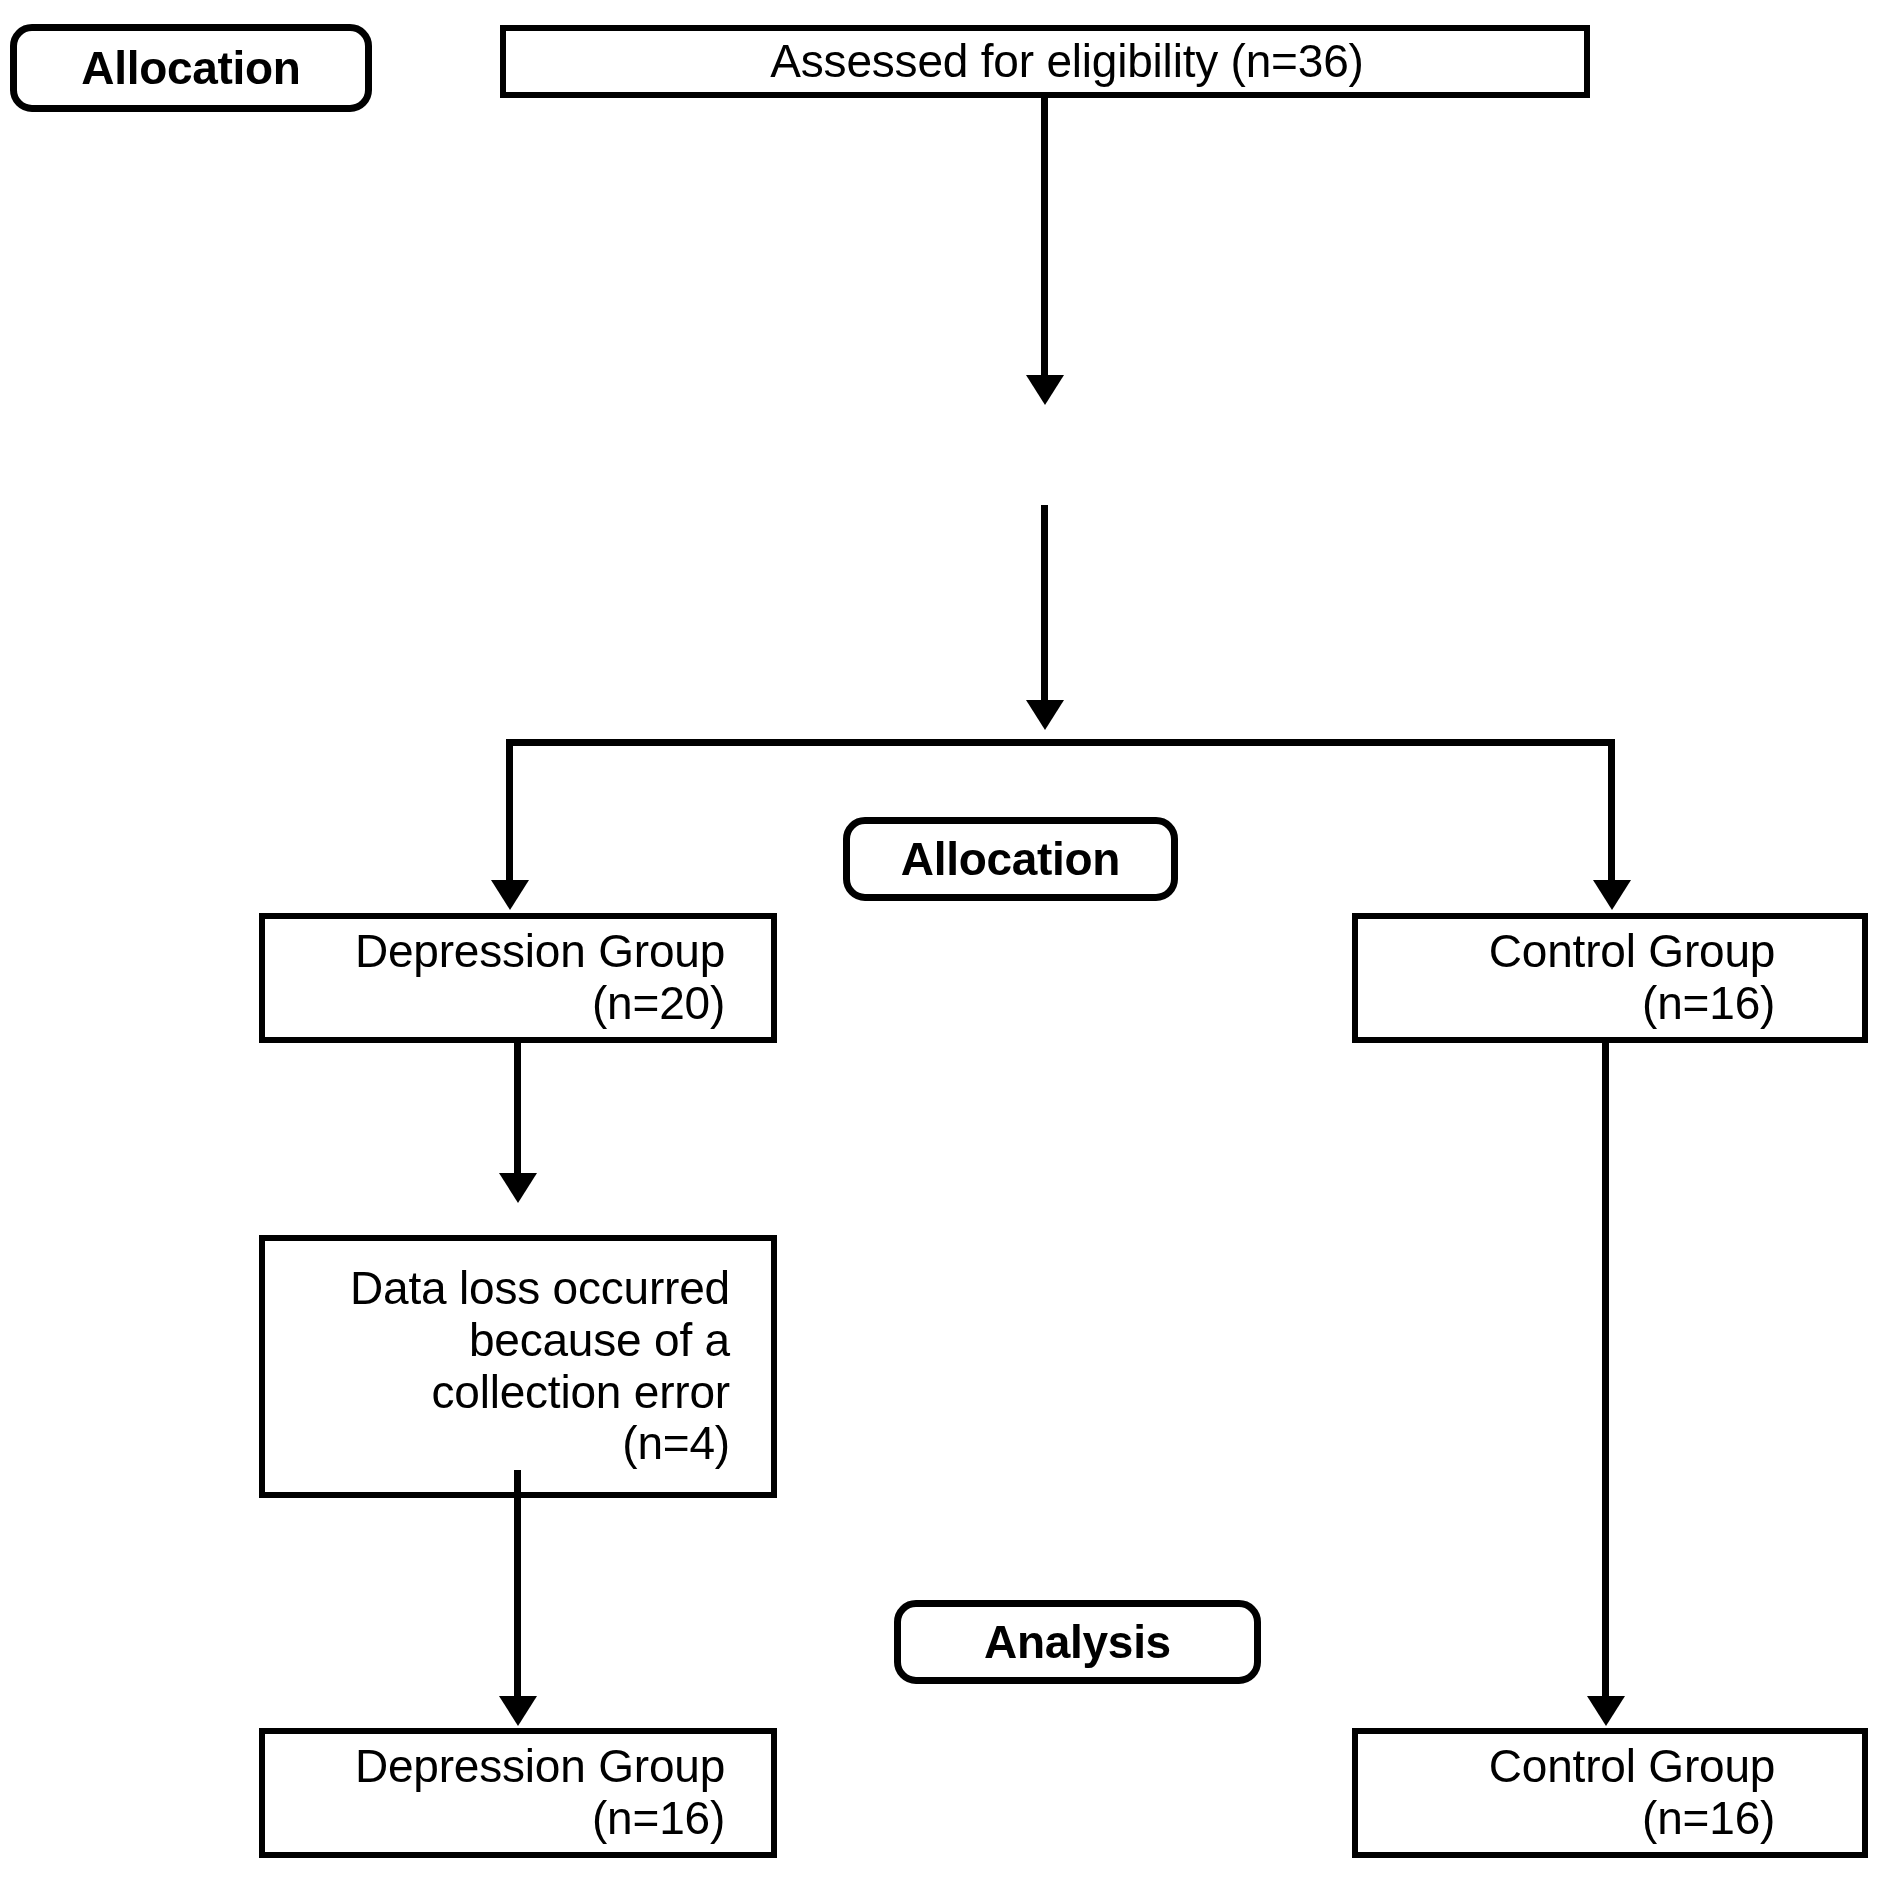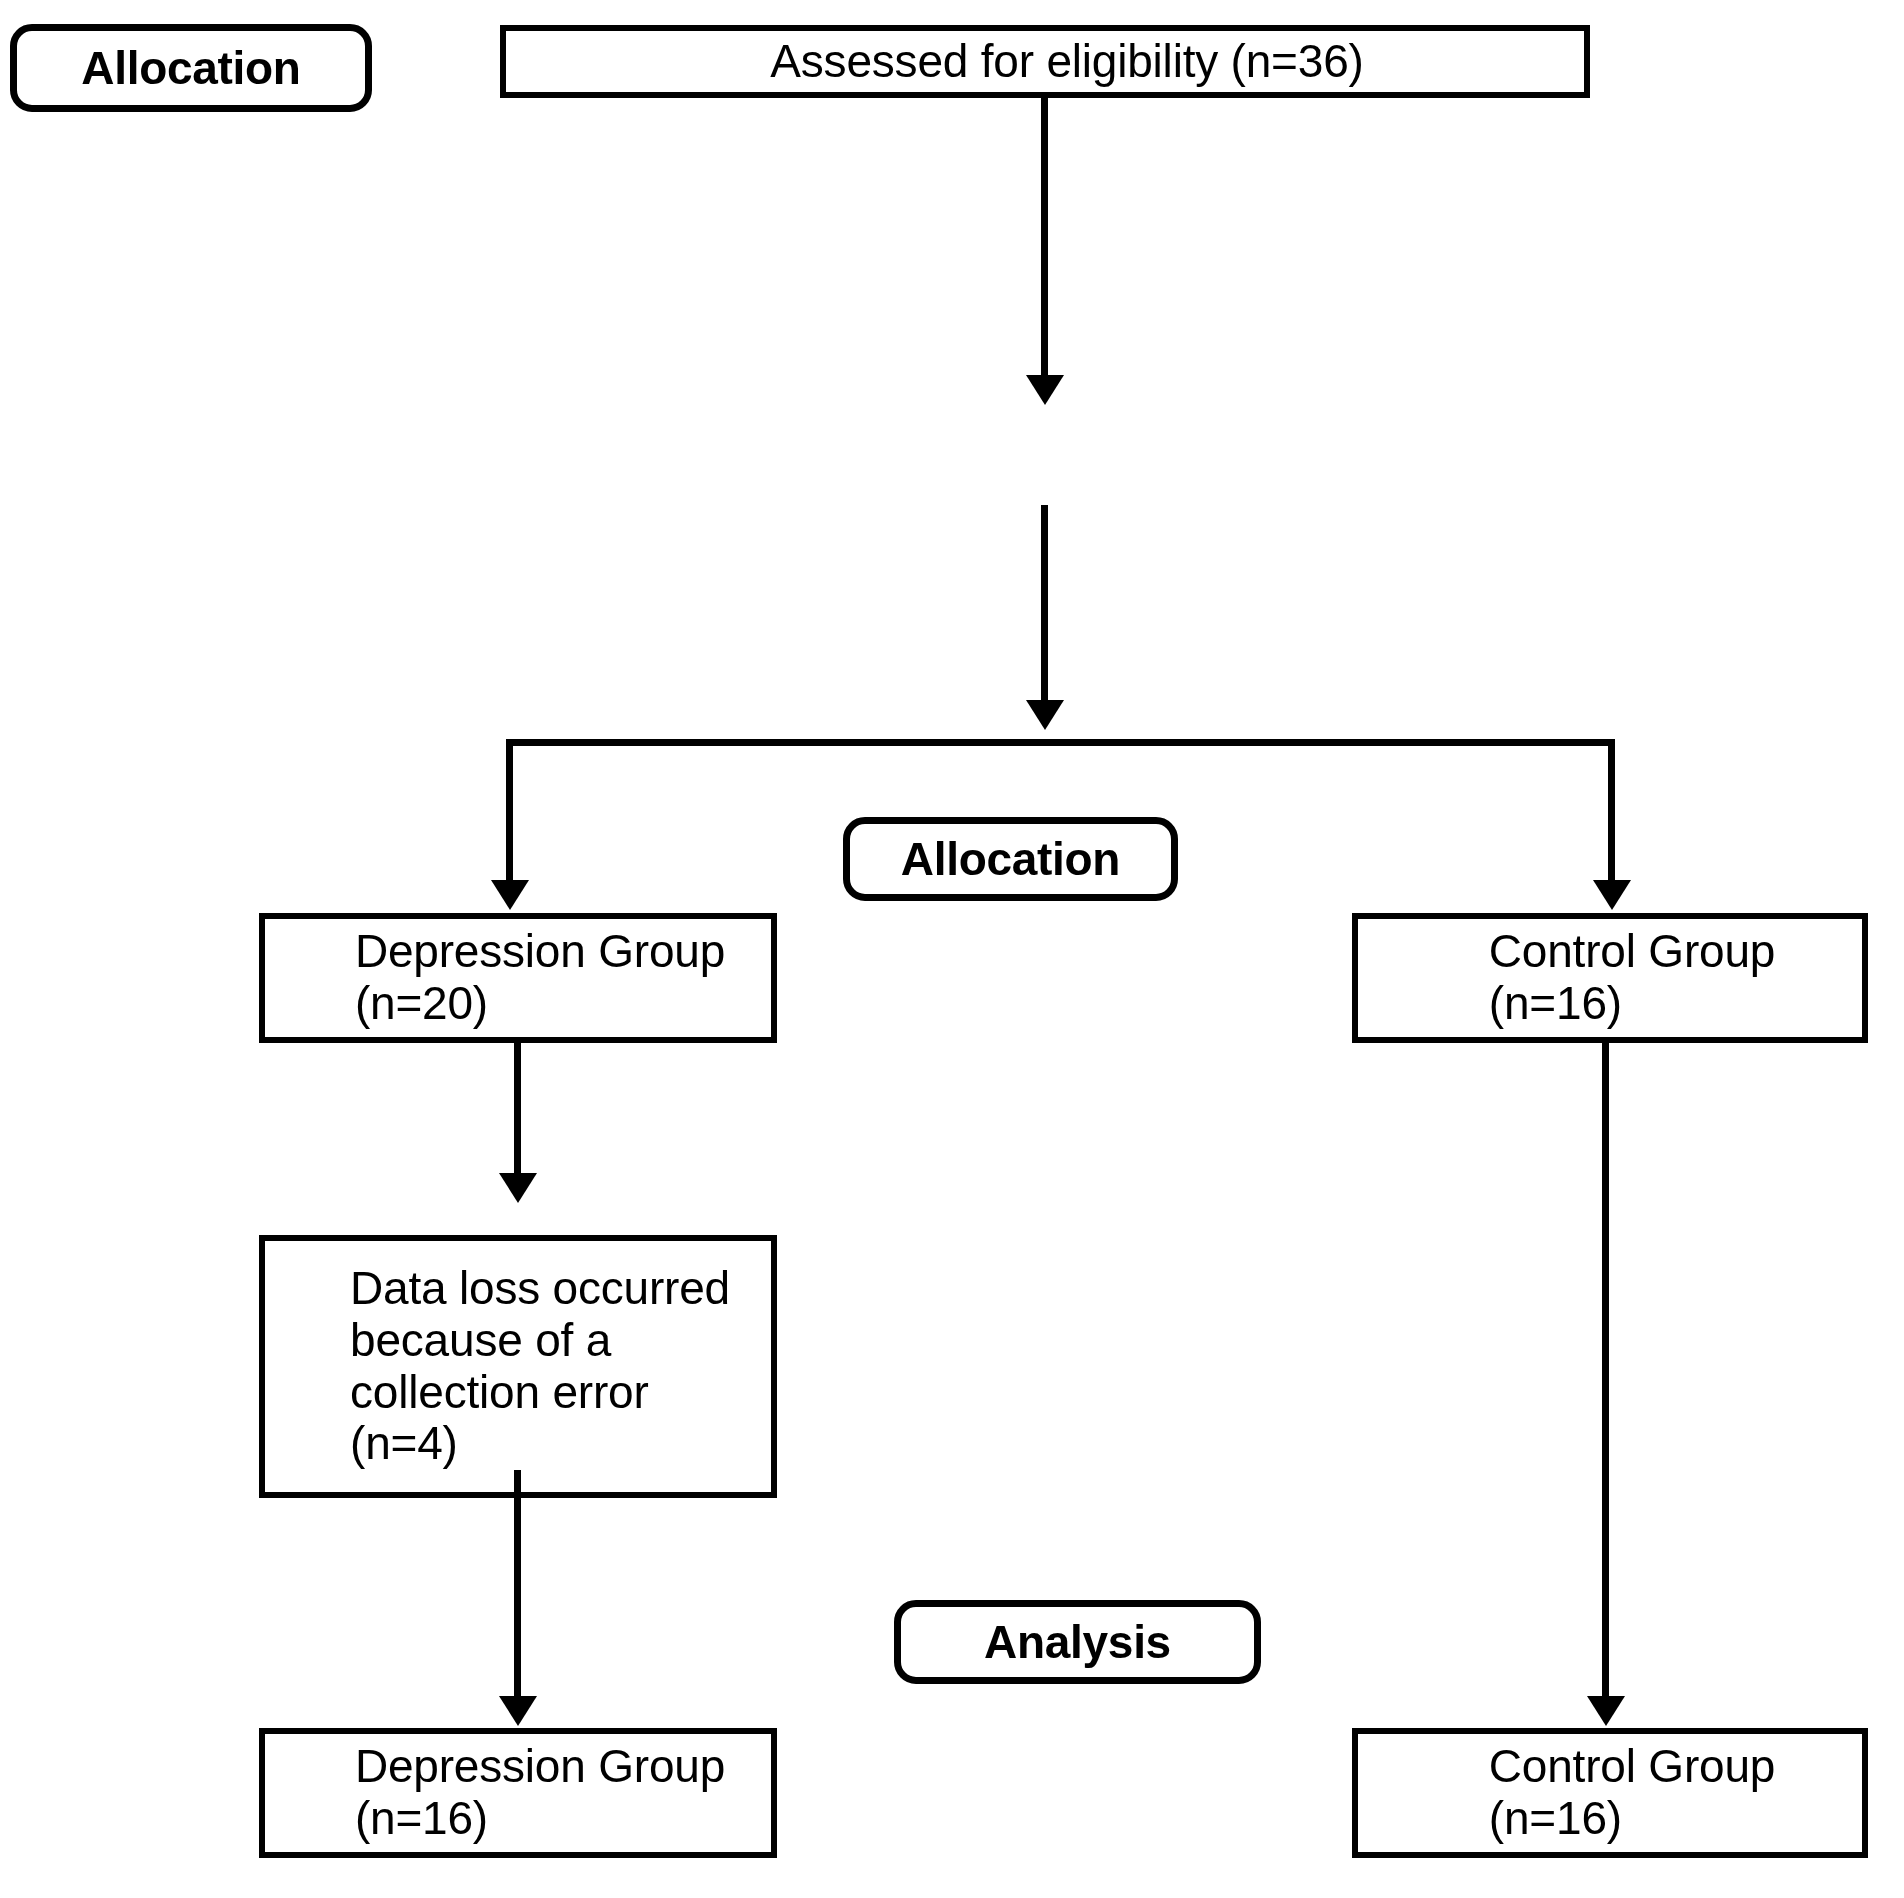--- a/index.html
+++ b/index.html
@@ -21,21 +21,21 @@
   }
   
   .node {
     position: absolute;
     box-sizing: border-box;
     background: #ffffff;
     border: 6px solid #000000;
     display: flex;
     align-items: center;
     justify-content: center;
-    text-align: left;
+    text-align: right;
     font-size: 46px;
     line-height: 1.13;
     font-weight: 400;
     letter-spacing: -0.2px;
     white-space: pre-line;
     padding-left: 44px;
   }
   
   .stage {
     position: absolute;

